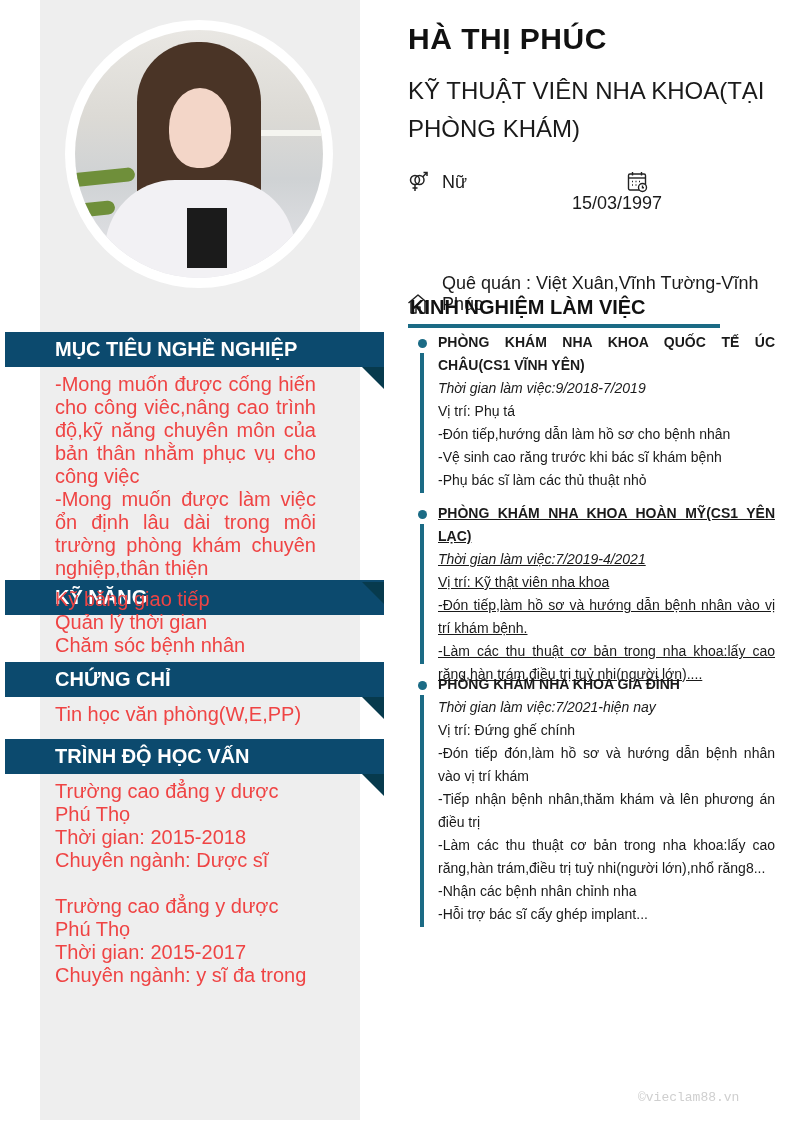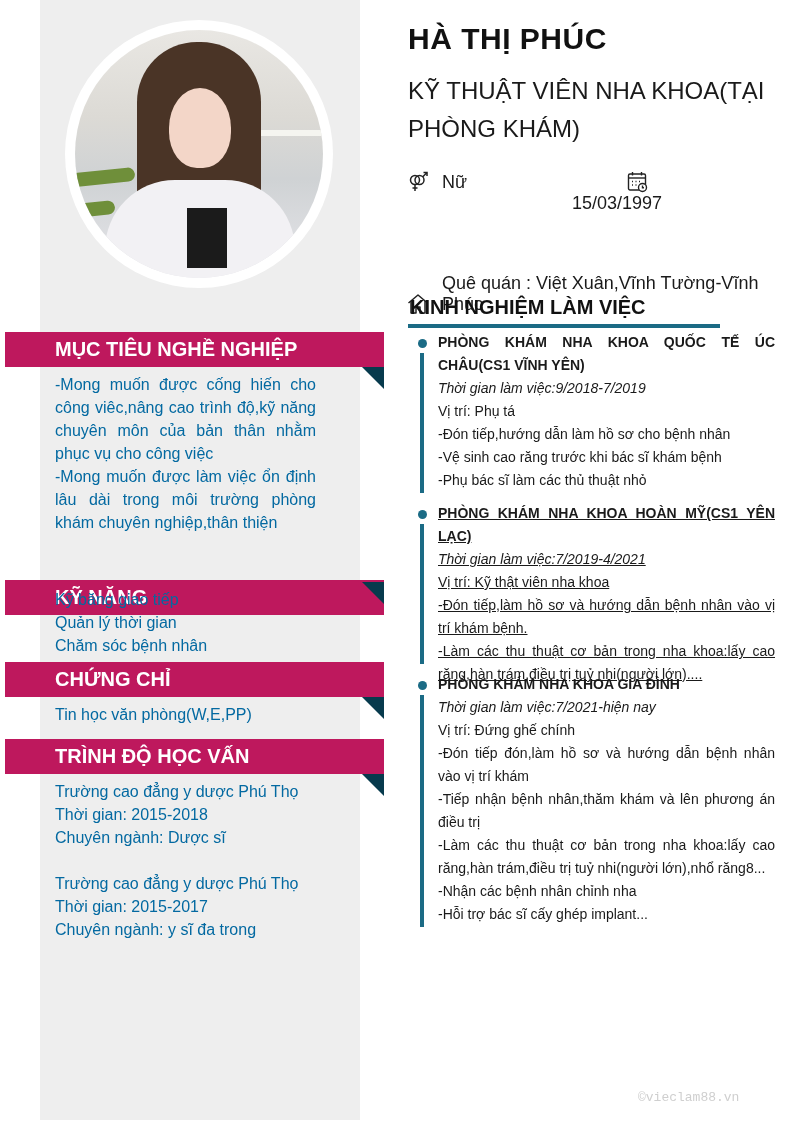--- a/index.html
+++ b/index.html
@@ -21,25 +21,25 @@
 
   .name { position: absolute; left: 408px; top: 22px; font-size: 30px; font-weight: bold; color: #111; letter-spacing: 0.5px; }
   .job-title { position: absolute; left: 408px; top: 72px; width: 370px; font-size: 24px; line-height: 38px; color: #1a1a1a; }
 
   .info-row { position: absolute; display: flex; align-items: flex-end; font-size: 18px; color: #1a1a1a; }
   .info-row .ico { width: 22px; height: 22px; margin-right: 13px; display: flex; align-items: center; justify-content: center; }
   .gender { left: 407px; top: 171px; }
   .dob { left: 572px; top: 171px; flex-direction: column; }
   .hometown { left: 407px; top: 273px; }
 
-  .section-left { position: absolute; left: 5px; width: 379px; height: 35px; background: #be185d; }
+  .section-left { position: absolute; left: 5px; width: 379px; height: 35px; background: #0c4a6e; }
   .section-left .label { position: absolute; left: 50px; top: 0; line-height: 35px; font-size: 20px; font-weight: bold; color: #ffffff; }
   .fold { position: absolute; width: 0; height: 0; border-top: 22px solid #073a4d; border-left: 22px solid transparent; }
 
-  .left-text { position: absolute; left: 55px; width: 261px; font-size: 16px; line-height: 23px; color: #0369a1; }
+  .left-text { position: absolute; left: 55px; width: 261px; font-size: 20px; line-height: 23px; color: #ef4444; }
   .justify { text-align: justify; text-align-last: left; }
 
   .exp-title { position: absolute; left: 410px; top: 296px; font-size: 20px; font-weight: bold; color: #111; }
   .exp-underline { position: absolute; left: 408px; top: 324px; width: 312px; height: 4px; background: #1b6b85; }
 
   .job { position: absolute; left: 418px; width: 357px; }
   .job .dot { position: absolute; left: 0; top: 8px; width: 9px; height: 9px; border-radius: 50%; background: #1b6b85; }
   .job .bar { position: absolute; left: 2px; width: 4px; background: #1b6b85; }
   .job .content { position: absolute; left: 20px; width: 337px; font-size: 14px; line-height: 23px; color: #1a1a1a; }
   .job .company { font-weight: bold; text-align: justify; text-align-last: left; }

